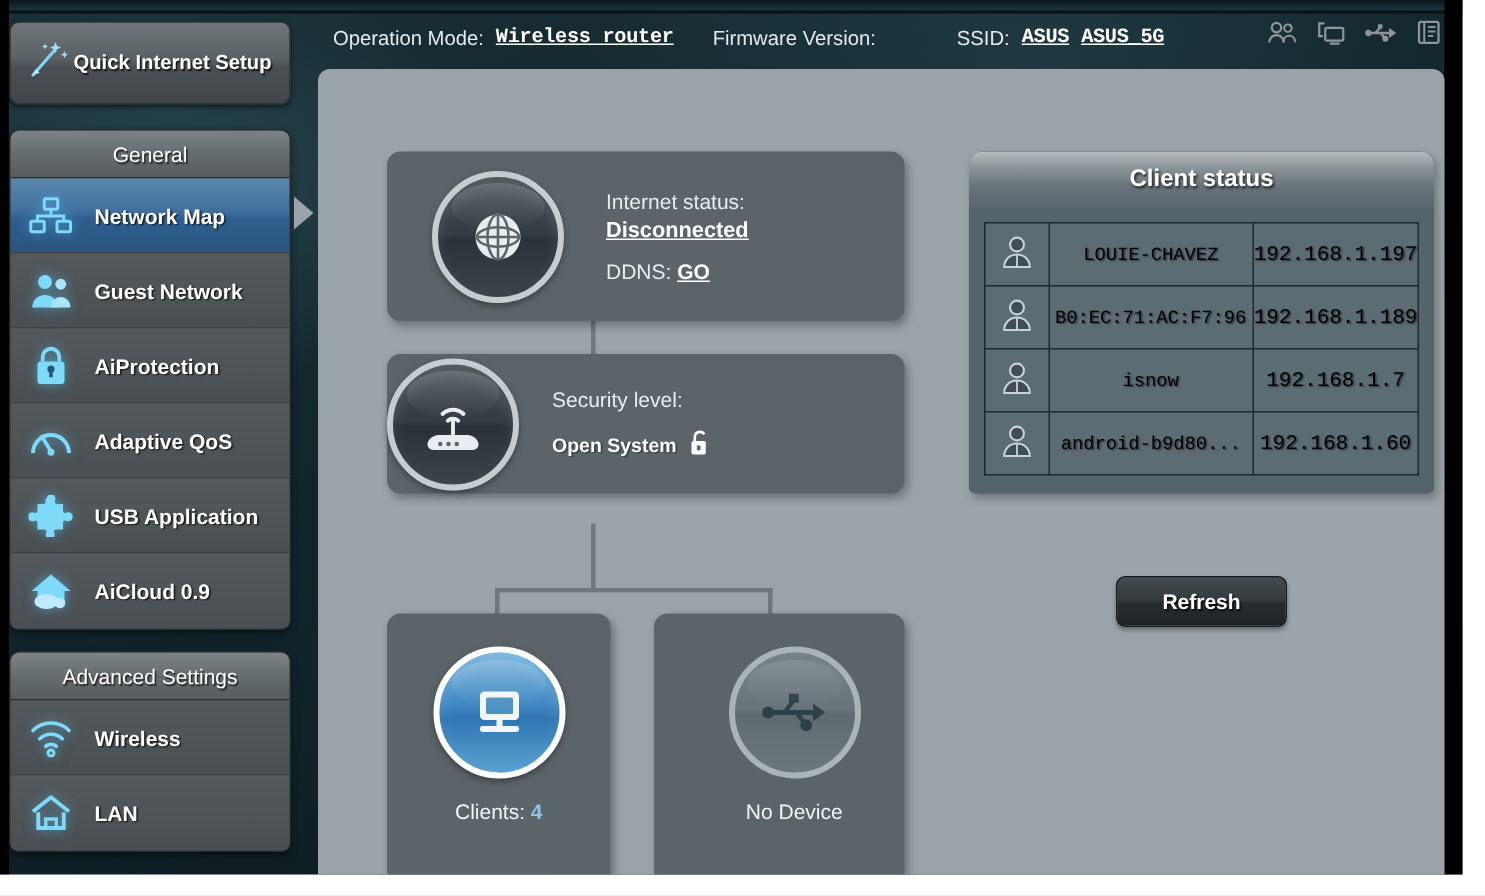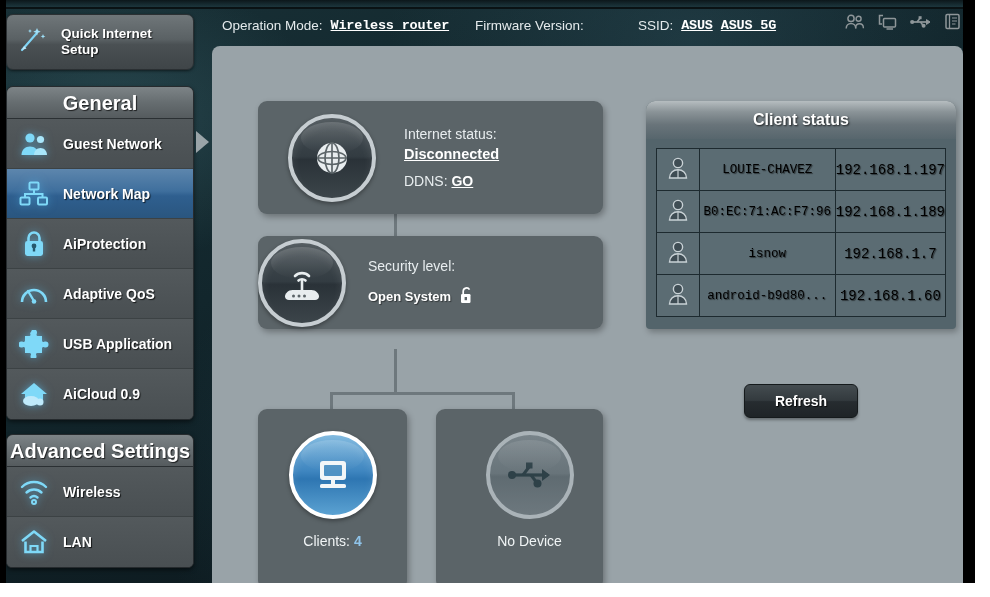--- a/index.html
+++ b/index.html
@@ -78,41 +78,41 @@
     position: absolute; left: 6px; top: 14px;
     width: 192px;
   }
   .qis {
     width: 188px; height: 56px;
     margin-bottom: 16px;
     border-radius: 7px;
     background: linear-gradient(180deg, #6f7679 0%, #5a6164 45%, #4a5053 55%, #3f4548 100%);
     border: 1px solid #2b3033;
     box-shadow: 0 1px 3px rgba(0,0,0,.55);
-    display: flex; align-items: center; gap: 12px;
+    display: flex; align-items: center; gap: 0;
     padding: 0 8px;
   }
   .qis-txt {
     color: #ffffff; font-weight: bold; font-size: 13.5px; line-height: 16px;
     text-shadow: 1px 1px 1px rgba(0,0,0,.75);
   }
 
   .menu-group {
     width: 188px;
     border-radius: 7px 7px 6px 6px;
     background: #4d5356;
     border: 1px solid #262b2e;
     box-shadow: 0 2px 4px rgba(0,0,0,.5);
     overflow: hidden;
     margin-bottom: 14px;
   }
   .menu-title {
     height: 32px; line-height: 32px;
     text-align: center;
-    font-weight: bold; font-size: 20px; color: #ffffff;
+    font-weight: normal; font-size: 14px; color: #ffffff;
     text-shadow: 1px 1px 1px rgba(0,0,0,.7);
     background: linear-gradient(180deg, #7d8487 0%, #666d70 50%, #555b5e 100%);
     border-bottom: 1px solid #2b3033;
   }
   .menu-item {
     position: relative;
     height: 50px;
     display: flex; align-items: center;
     padding-left: 10px;
     gap: 12px;
@@ -334,42 +334,42 @@
             <path d="M15 6l.6 1.4 1.4.6-1.4.6L15 10l-.6-1.4L13 8l1.4-.6z"></path>
           </g>
         </svg>
       </span>
       <span class="qis-txt">Quick Internet Setup</span>
     </div>
 
     <div class="menu-group">
       <div class="menu-title">General</div>
 
+      <div class="menu-item active">
+        <span class="mi-icon">
+          <svg width="30" height="26" viewBox="0 0 30 26">
+            <rect x="10.5" y="1.5" width="9" height="7" rx="1" fill="none" stroke="#7fd9f8" stroke-width="2"></rect>
+            <rect x="1.5" y="16.5" width="9" height="7" rx="1" fill="none" stroke="#7fd9f8" stroke-width="2"></rect>
+            <rect x="19" y="16.5" width="9" height="7" rx="1" fill="none" stroke="#7fd9f8" stroke-width="2"></rect>
+            <path d="M15 9v4M6 16.5v-3.5h17.5v3.5" fill="none" stroke="#7fd9f8" stroke-width="2"></path>
+          </svg>
+        </span>
+        <span class="mi-label">Network Map</span>
+      </div>
+
       <div class="menu-item">
         <span class="mi-icon">
           <svg width="30" height="26" viewBox="0 0 30 26">
             <circle cx="11" cy="7" r="4.6" fill="#7fd9f8"></circle>
             <path d="M2.5 24c0-5 3.8-8.4 8.5-8.4s8.5 3.4 8.5 8.4z" fill="#7fd9f8"></path>
             <circle cx="21.5" cy="8.5" r="3.6" fill="#a9e6fa"></circle>
             <path d="M15 24c0-4.2 3-7 6.5-7s6.5 2.8 6.5 7z" fill="#a9e6fa"></path>
           </svg>
         </span>
         <span class="mi-label">Guest Network</span>
-      </div>
-
-      <div class="menu-item active">
-        <span class="mi-icon">
-          <svg width="30" height="26" viewBox="0 0 30 26">
-            <rect x="10.5" y="1.5" width="9" height="7" rx="1" fill="none" stroke="#7fd9f8" stroke-width="2"></rect>
-            <rect x="1.5" y="16.5" width="9" height="7" rx="1" fill="none" stroke="#7fd9f8" stroke-width="2"></rect>
-            <rect x="19" y="16.5" width="9" height="7" rx="1" fill="none" stroke="#7fd9f8" stroke-width="2"></rect>
-            <path d="M15 9v4M6 16.5v-3.5h17.5v3.5" fill="none" stroke="#7fd9f8" stroke-width="2"></path>
-          </svg>
-        </span>
-        <span class="mi-label">Network Map</span>
       </div>
 
       <div class="menu-item">
         <span class="mi-icon">
           <svg width="28" height="28" viewBox="0 0 28 28">
             <path d="M8.5 11V8a5.5 5.5 0 0111 0v3" fill="none" stroke="#7fd9f8" stroke-width="2.6"></path>
             <rect x="5" y="11" width="18" height="15" rx="2.4" fill="#7fd9f8"></rect>
             <path d="M14 15.5v6" stroke="#26596e" stroke-width="2.4"></path>
             <circle cx="14" cy="16" r="2.4" fill="#26596e"></circle>
           </svg>

